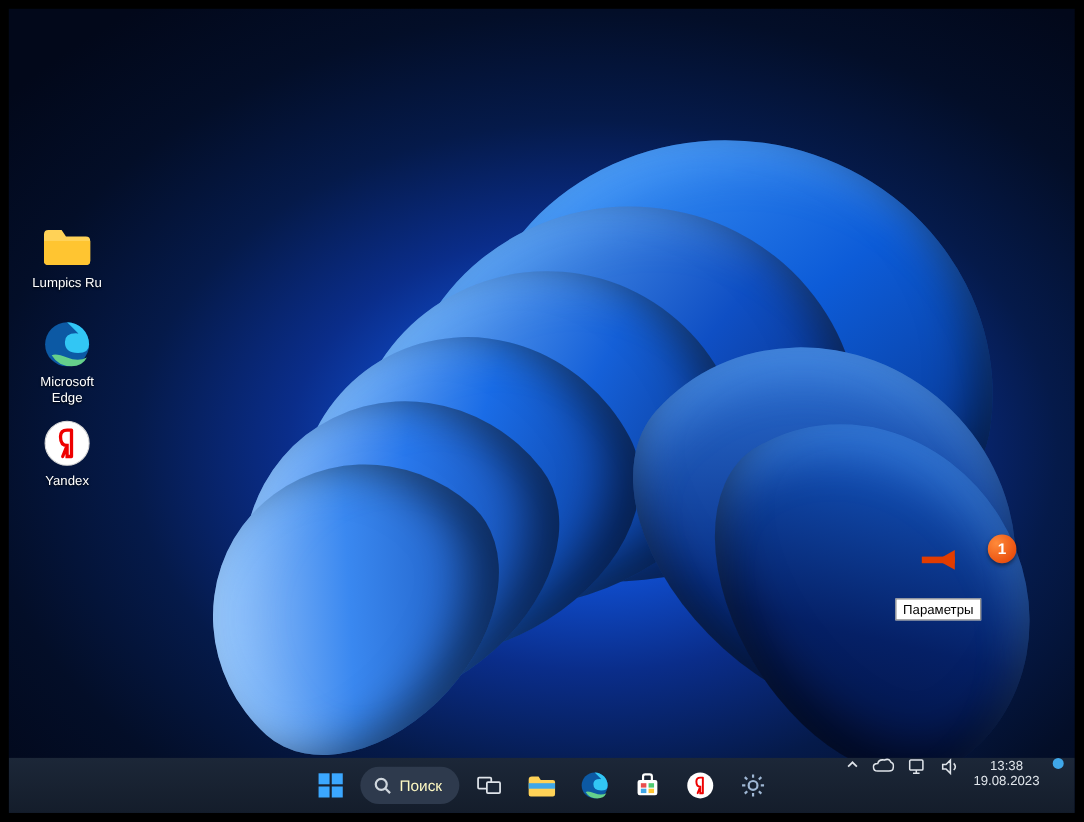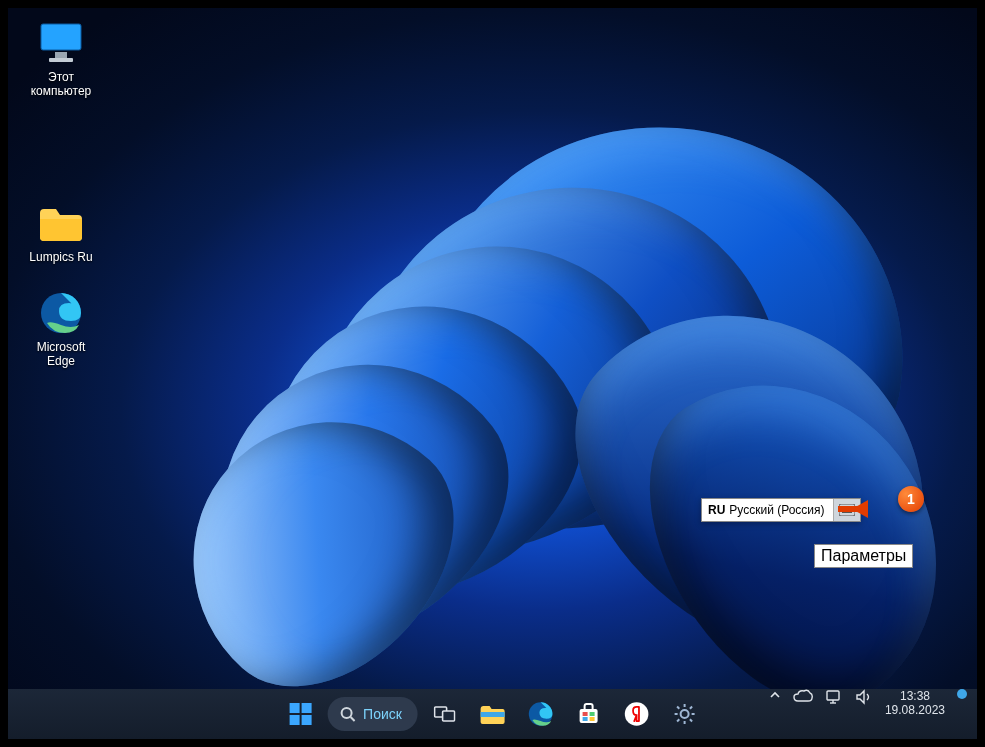--- a/index.html
+++ b/index.html
@@ -17,65 +17,54 @@
     text-shadow:0 1px 2px #000;cursor:default}
   .dicon .ic{width:46px;height:46px;margin:0 auto 4px;display:flex;align-items:center;justify-content:center}
   .dicon .lbl{line-height:14px}
   
   .lang-fly{position:absolute;background:#fff;color:#000;font-size:12px;display:flex;align-items:center;
     height:22px;border:1px solid #888;box-shadow:0 2px 6px rgba(0,0,0,.3)}
   .lang-fly .code{font-weight:600;padding:0 4px 0 6px}
   .lang-fly .name{padding-right:8px}
   .lang-fly .kbd{border-left:1px solid #aaa;height:100%;display:flex;align-items:center;padding:0 5px;background:#e8e8e8}
   .lang-fly .kbd.hl{background:#cfd6dd}
-  .tooltip{position:absolute;background:#fff;border:1px solid #888;font-size:16px;padding:2px 6px;color:#000}
+  .tooltip{position:absolute;background:#fff;border:1px solid #888;font-size:12px;padding:2px 6px;color:#000}
   .marker{position:absolute;width:26px;height:26px;border-radius:50%;
     background:radial-gradient(circle at 30% 30%,#ff8a3a,#e23c00);color:#fff;font-weight:700;font-size:14px;
     display:flex;align-items:center;justify-content:center;box-shadow:0 2px 4px rgba(0,0,0,.5)}
   .arrow{position:absolute;height:0}
   .arrow .shaft{position:absolute;height:6px;background:#e23c00;top:-3px;right:0}
   .arrow .head{position:absolute;width:0;height:0;border-top:9px solid transparent;border-bottom:9px solid transparent;
     border-right:16px solid #e23c00;top:-9px;left:-16px}
   
   .taskbar{position:absolute;left:0;right:0;bottom:0;height:50px;
     background:linear-gradient(#1c2738,#141d2b);display:flex;align-items:center;color:#fff}
   .tb-center{position:absolute;left:50%;transform:translateX(-50%);display:flex;align-items:center;gap:6px;height:100%}
   .tb-btn{width:42px;height:42px;border-radius:6px;display:flex;align-items:center;justify-content:center}
   .search{display:flex;align-items:center;gap:8px;height:34px;border-radius:17px;background:#2e3a4d;
-    padding:0 16px 0 12px;color:#7dd3fc;font-size:14px}
+    padding:0 16px 0 12px;color:#fef9c3;font-size:14px}
   .tray{position:absolute;right:10px;display:flex;align-items:flex-start;gap:12px;height:100%;font-size:12px;color:#dfe4ea}
   .tray .dt{text-align:center;line-height:14px}
   svg{display:block}
 </style>
 </head>
 <body>
 
 <div class="frame">
 <div class="desktop">
 
   <div class="petal" style="left:420px;top:120px;width:480px;height:380px;transform:rotate(8deg)"></div>
   <div class="petal" style="left:350px;top:180px;width:420px;height:340px;transform:rotate(-6deg);background:linear-gradient(135deg,#6bb6ff,#0f4fc4 55%,#052066)"></div>
   <div class="petal" style="left:300px;top:240px;width:360px;height:300px;transform:rotate(-18deg);background:linear-gradient(135deg,#8cc8ff,#1560d8 55%,#062a7a)"></div>
   <div class="petal" style="left:250px;top:300px;width:320px;height:280px;transform:rotate(-28deg);background:linear-gradient(135deg,#a7d4ff,#1a6ce6 50%,#083088)"></div>
   <div class="petal" style="left:200px;top:360px;width:300px;height:260px;transform:rotate(-38deg);background:linear-gradient(135deg,#c0e0ff,#2978ec 50%,#0a3a99)"></div>
   <div class="petal" style="left:170px;top:420px;width:280px;height:240px;transform:rotate(-48deg);background:linear-gradient(135deg,#d4eaff,#3a88f0 50%,#0d44aa)"></div>
   <div class="petal" style="left:560px;top:320px;width:380px;height:300px;transform:rotate(42deg);background:linear-gradient(135deg,#3a88f0,#083088 60%,#031545)"></div>
   <div class="petal" style="left:620px;top:400px;width:340px;height:260px;transform:rotate(58deg);background:linear-gradient(135deg,#1a6ce6,#052066 60%,#020c30)"></div>
 
-  <div class="dicon" style="top:12px">
-    <div class="ic">
-      <svg width="44" height="42" viewBox="0 0 44 42">
-            <rect x="2" y="2" width="40" height="26" rx="2" fill="#24a3ff"></rect>
-            <rect x="2" y="2" width="40" height="26" rx="2" fill="none" stroke="#0a5aa0" stroke-width="1"></rect>
-            <rect x="16" y="30" width="12" height="6" fill="#9aa6b2"></rect>
-            <rect x="10" y="36" width="24" height="4" rx="1" fill="#c3ccd5"></rect>
-          </svg>
-    </div>
-    <div class="lbl"><span>Этот</span><br><span>компьютер</span></div>
-  </div>
 
 
   <div class="dicon" style="top:282px">
     <div class="ic">
       <svg width="44" height="44" viewBox="0 0 44 44">
             <circle cx="22" cy="22" r="20" fill="#0c59a4"></circle>
             <path d="M22 2 A20 20 0 0 1 42 22 Q42 30 32 30 Q20 30 20 20 Q20 12 30 12 Q40 12 42 22" fill="#32c6f4"></path>
             <path d="M8 32 Q14 42 26 42 Q36 42 40 34 Q32 38 22 34 Q12 30 8 32" fill="#65d08b"></path>
           </svg>
     </div>
@@ -85,35 +74,30 @@
   <div class="dicon" style="top:192px">
     <div class="ic">
       <svg width="46" height="40" viewBox="0 0 46 40">
             <path d="M2 10 Q2 6 6 6 L18 6 L22 12 L40 12 Q44 12 44 16 L44 34 Q44 38 40 38 L6 38 Q2 38 2 34 Z" fill="#ffd257"></path>
             <path d="M2 16 L44 16 L44 34 Q44 38 40 38 L6 38 Q2 38 2 34 Z" fill="#ffc531"></path>
           </svg>
     </div>
     <div class="lbl"><span>Lumpics Ru</span></div>
   </div>
 
-
-  <div class="lang-fly" style="left:693px;top:490px">
-    <span class="code">RU</span>
-    <span class="name">Русский (Россия)</span>
-    <span class="kbd hl">
-      <svg width="16" height="12" viewBox="0 0 16 12">
-            <rect x="0" y="0" width="16" height="12" rx="2" fill="none" stroke="#555"></rect>
-            <rect x="2" y="2" width="2" height="2" fill="#555"></rect>
-            <rect x="5" y="2" width="2" height="2" fill="#555"></rect>
-            <rect x="8" y="2" width="2" height="2" fill="#555"></rect>
-            <rect x="11" y="2" width="2" height="2" fill="#555"></rect>
-            <rect x="3" y="7" width="10" height="2" fill="#555"></rect>
+  <div class="dicon" style="top:372px">
+    <div class="ic">
+      <svg width="44" height="44" viewBox="0 0 44 44">
+            <circle cx="22" cy="22" r="20" fill="#fff" stroke="#d8d8d8"></circle>
+            <path d="M26 10 L26 34 M26 34 L22 34 L22 24 Q16 24 16 16 Q16 10 22 10 L26 10 M18 34 L22 24" stroke="#e00" stroke-width="3" fill="none" stroke-linecap="round"></path>
           </svg>
-    </span>
-  </div>
+    </div>
+    <div class="lbl"><span>Yandex</span></div>
+  </div>
+
 
   <div class="tooltip" style="left:806px;top:536px">
     <span>Параметры</span>
   </div>
 
   <div class="marker" style="left:890px;top:478px">
     <span>1</span>
   </div>
   <div class="arrow" style="left:860px;top:501px">
     <div class="shaft" style="width:30px"></div>

